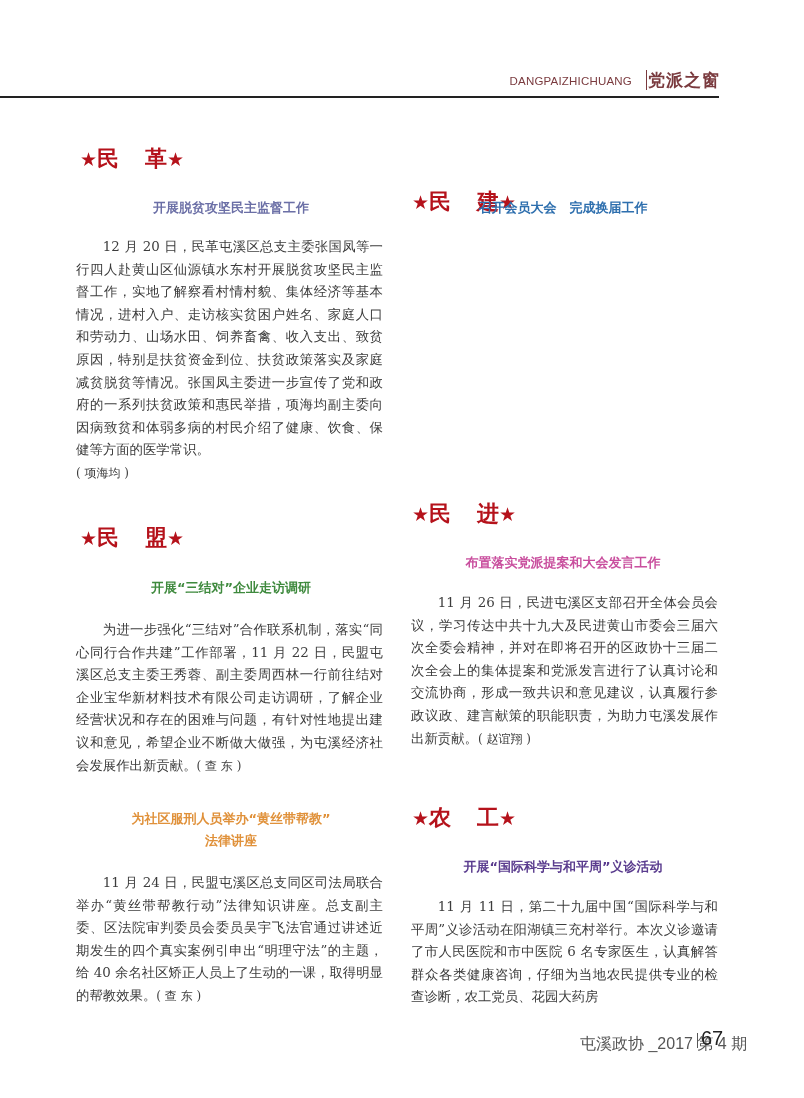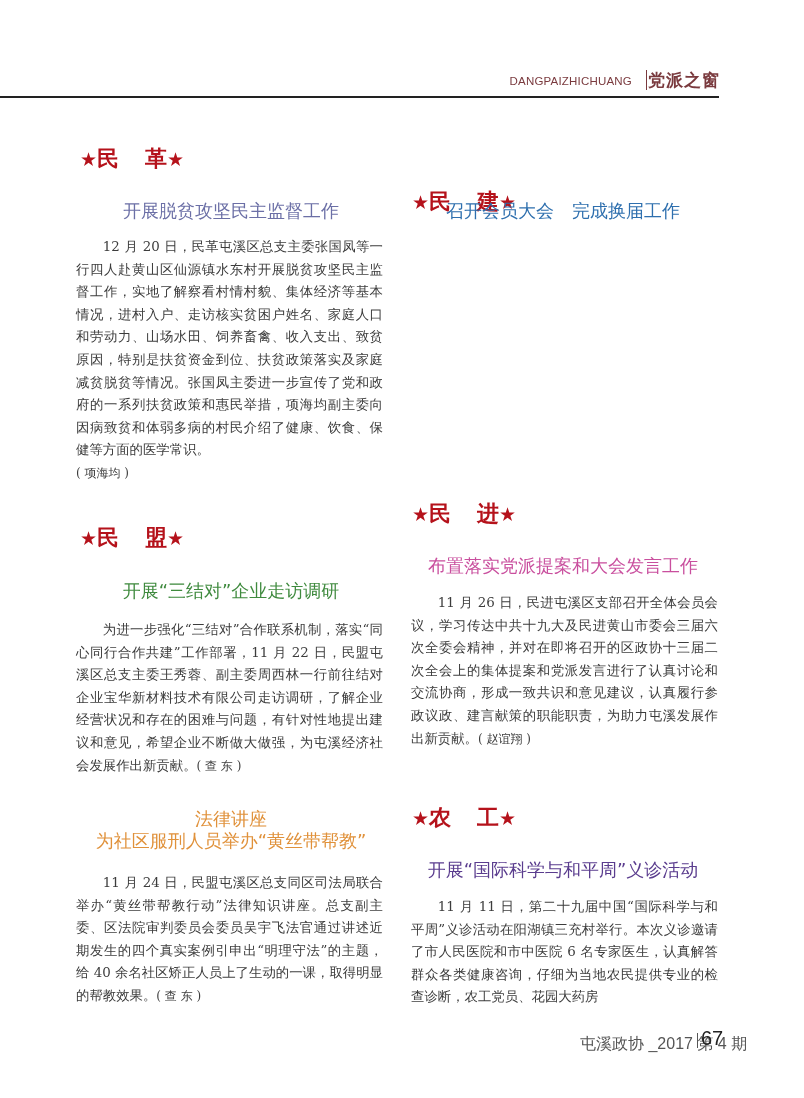--- a/index.html
+++ b/index.html
@@ -11,22 +11,22 @@
   .header-sep { position:absolute; right:73px; top:4px; width:1px; height:20px; background:#7a3a3e; }
   .header-cn { position:absolute; right:0; top:3px; font-family:"DejaVu Serif", serif;
                font-size:17px; font-weight:bold; color:#7a3a3e; letter-spacing:1px; }
   .header-line { position:absolute; left:0; top:96px; width:719px; height:2px; background:#222; }
 
   .section-title { position:absolute; font-family:"DejaVu Sans", sans-serif; font-weight:bold;
                    font-size:22px; color:#b5121b; letter-spacing:0; white-space:nowrap; }
   .section-title .star { font-size:19px; }
   .section-title .gap { display:inline-block; width:26px; }
 
-  .subhead { position:absolute; font-family:"DejaVu Sans", sans-serif; font-weight:normal;
-             font-size:18px; text-align:center; white-space:nowrap; }
+  .subhead { position:absolute; font-family:"DejaVu Sans", sans-serif; font-weight:bold;
+             font-size:13px; text-align:center; white-space:nowrap; }
   .para { position:absolute; font-size:13.4px; line-height:22.6px; text-align:justify; color:#3c3c3c; }
   .para p { margin:0; text-indent:2em; }
   .author { font-size:12px; }
 
   .footer { position:absolute; left:580px; top:1028px; font-family:"Liberation Sans", sans-serif; color:#555; }
   .footer-issue { font-size:16px; position:absolute; left:0; top:6px; white-space:nowrap; }
   .footer-sep { position:absolute; left:117px; top:5px; width:1px; height:15px; background:#555; }
   .footer-page { position:absolute; left:121px; top:-1px; font-size:20px; color:#222; }
 </style>
 </head>
@@ -49,22 +49,22 @@
 
 <div class="section-title" style="left:80px; top:523px;">
   <span class="star">★</span><span>民</span><span class="gap"></span><span>盟</span><span class="star">★</span>
 </div>
 <div class="subhead" style="left:76px; width:310px; top:579px; color:#3f8a3e;">开展“三结对”企业走访调研</div>
 <div class="para" style="left:76px; width:307px; top:619px;">
   <p><span>为进一步强化“三结对”合作联系机制，落实“同心同行合作共建”工作部署，11 月 22 日，民盟屯溪区总支主委王秀蓉、副主委周西林一行前往结对企业宝华新材料技术有限公司走访调研，了解企业经营状况和存在的困难与问题，有针对性地提出建议和意见，希望企业不断做大做强，为屯溪经济社会发展作出新贡献。</span><span class="author">( 查  东 )</span></p>
 </div>
 
 <div class="subhead" style="left:76px; width:310px; top:808px; line-height:22px; color:#e0913a;">
+  <div>为社区服刑人员举办“黄丝带帮教”</div>
   <div>法律讲座</div>
-  <div>为社区服刑人员举办“黄丝带帮教”</div>
 </div>
 <div class="para" style="left:76px; width:307px; top:872px;">
   <p><span>11 月 24 日，民盟屯溪区总支同区司法局联合举办“黄丝带帮教行动”法律知识讲座。总支副主委、区法院审判委员会委员吴宇飞法官通过讲述近期发生的四个真实案例引申出“明理守法”的主题，给 40 余名社区矫正人员上了生动的一课，取得明显的帮教效果。</span><span class="author">( 查  东 )</span></p>
 </div>
 
 <div class="section-title" style="left:412px; top:144px;margin-top:43px;">
   <span class="star">★</span><span>民</span><span class="gap"></span><span>建</span><span class="star">★</span>
 </div>
 <div class="subhead" style="left:408px; width:310px; top:199px; color:#2e6fae;">召开会员大会　完成换届工作</div>
 <div class="para" style="left:411px; width:307px; top:236px;">

